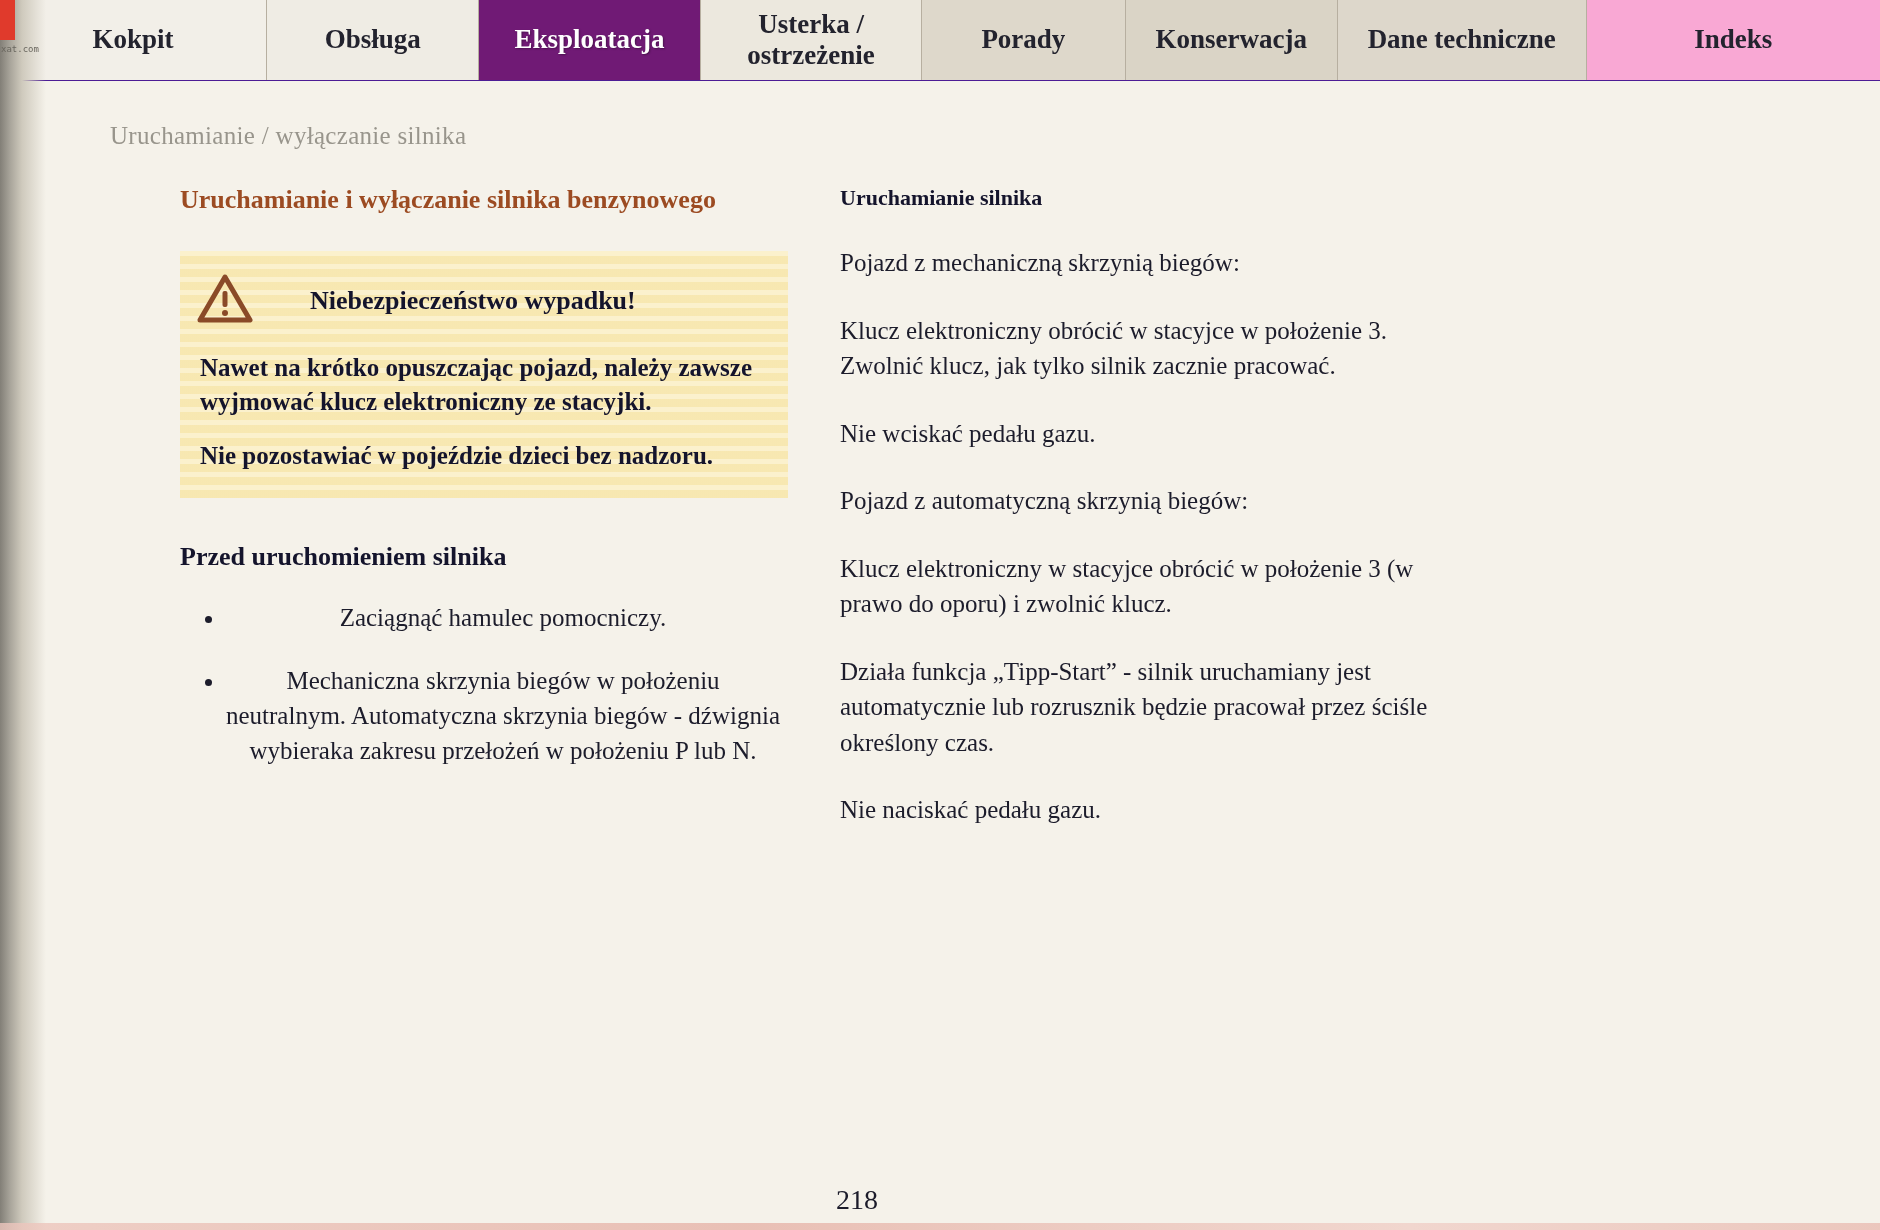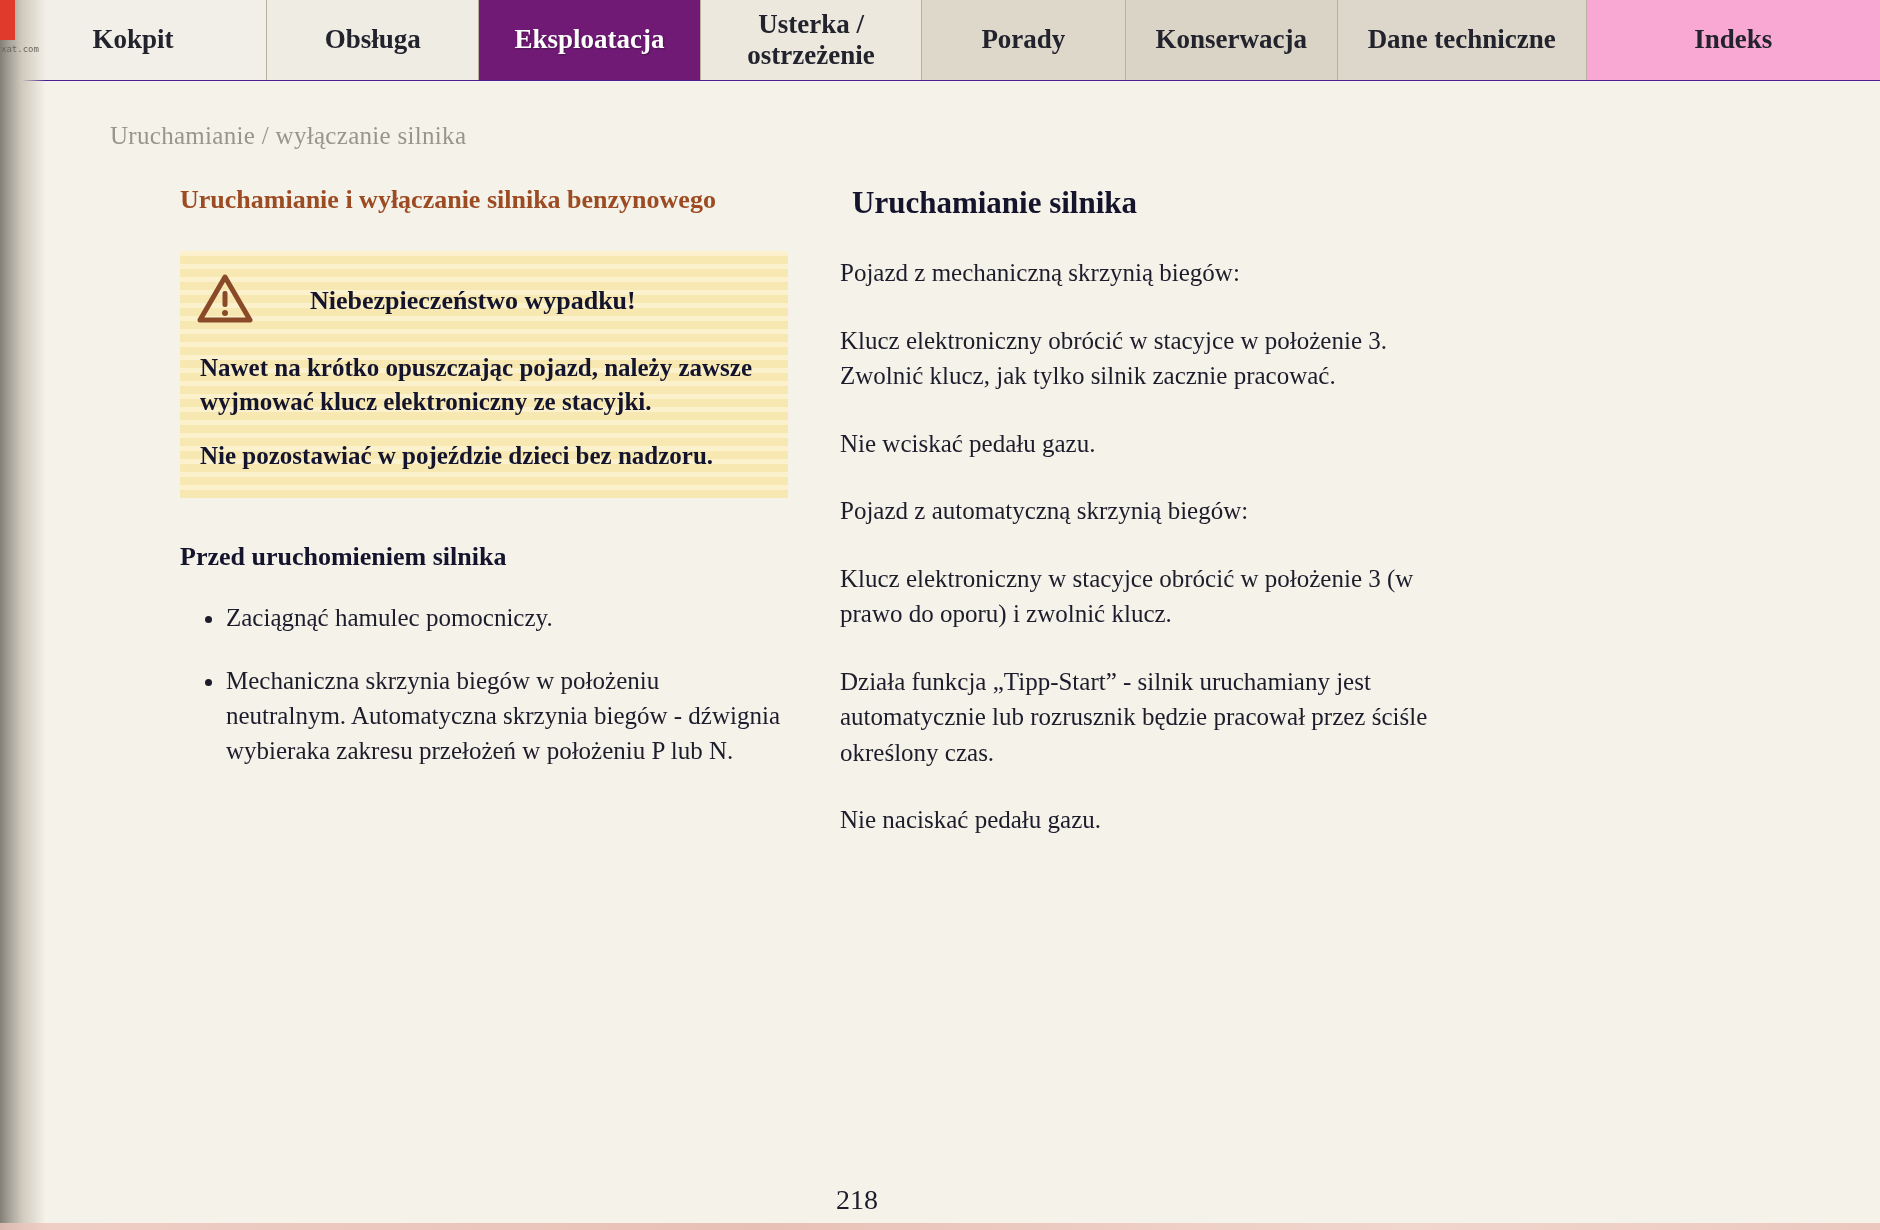--- a/index.html
+++ b/index.html
@@ -83,28 +83,28 @@
   }
   .warning-box p{
     margin:0 0 20px 10px;font-size:25px;font-weight:bold;color:#14142c;line-height:1.35;
   }
   .warning-box p:last-child{margin-bottom:0;}
 
   .subheading{
     font-size:26px;font-weight:bold;color:#14142c;margin:8px 0 28px 0;
   }
   ul.bullets{
-    margin:0;padding-left:46px;
+    margin:0;padding-left:46px;text-align:center;
   }
   ul.bullets li{
     font-size:25px;line-height:1.4;margin-bottom:28px;color:#1c1c2b;
   }
 
   .right-col .col-heading{
-    font-size:31px;font-weight:bold;color:#14142c;margin:0 0 34px 12px;
+    font-size:22px;font-weight:bold;color:#14142c;margin:0 0 34px 0;
   }
   .right-col p{
     font-size:25px;line-height:1.42;margin:0 0 32px 0;color:#1c1c2b;
   }
 
   .page-number{
     position:absolute;left:0;width:1620px;bottom:14px;
     text-align:center;font-size:28px;color:#1c1c2b;padding-left:47px;
   }
 </style>

